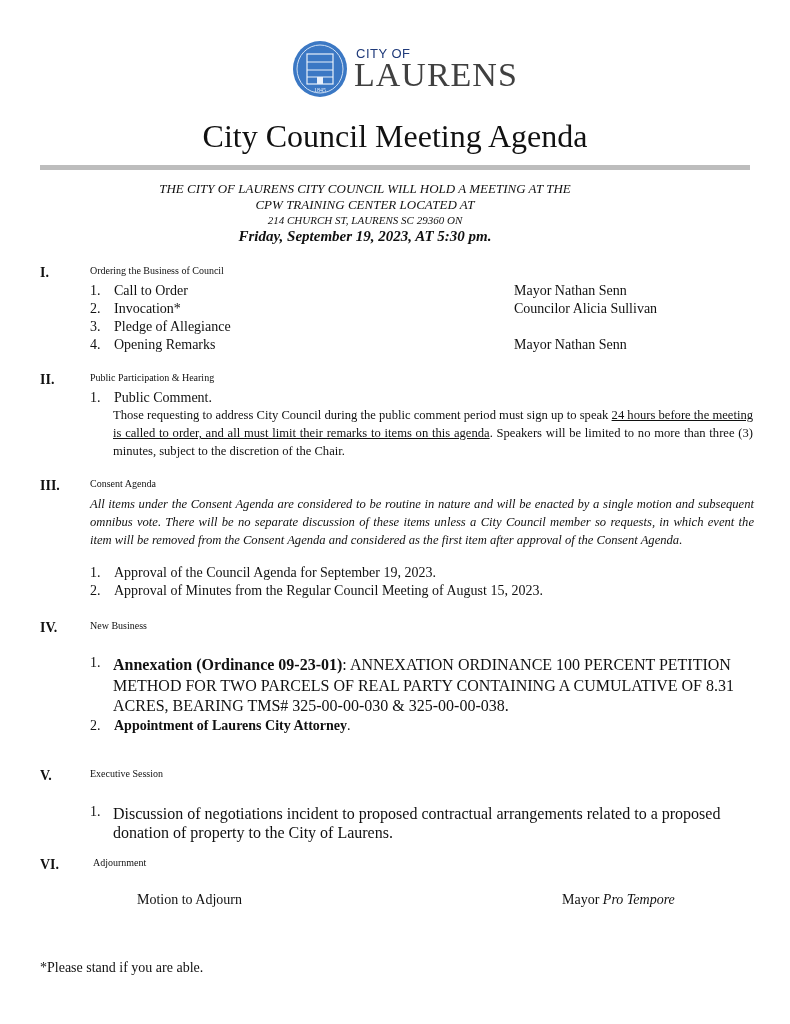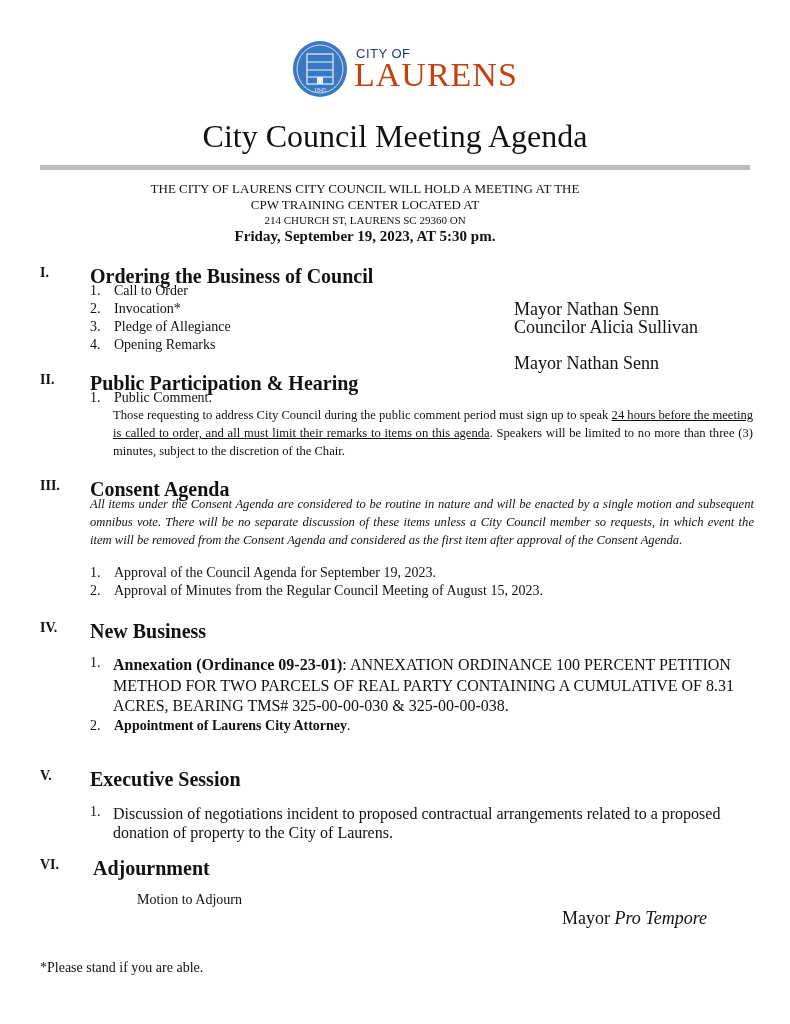--- a/index.html
+++ b/index.html
@@ -2,33 +2,33 @@
 <html><head>
 <meta charset="utf-8">
 <style>
   html, body { margin:0; padding:0; background:#ffffff; }
   body { width:790px; height:1024px; position:relative; overflow:hidden;
          font-family:"Liberation Serif","DejaVu Serif",serif; color:#111; }
   .abs { position:absolute; }
   .logo { left:292px; top:40px; width:210px; height:60px; }
   .seal { position:absolute; left:0; top:0; width:56px; height:58px; }
   .logo-small { position:absolute; left:64px; top:6px; font-size:13px; color:#1f3a7a; letter-spacing:0.5px; font-family:"Liberation Sans", sans-serif; }
-  .logo-big { position:absolute; left:62px; top:16px; font-size:34px; color:#c2410c; letter-spacing:1px; font-family:"Liberation Serif", serif; }
+  .logo-big { position:absolute; left:62px; top:16px; font-size:34px; color:#404040; letter-spacing:1px; font-family:"Liberation Serif", serif; }
   .title { left:0; width:790px; top:118px; text-align:center; font-size:32px; color:#111; }
   .rule { left:40px; width:710px; top:165px; height:5px; background:#bdbdbd; }
-  .center { left:0; width:730px; text-align:center; }
+  .center { left:0; width:730px; text-align:center;font-style:italic; }
   .sc1 { top:181px; font-size:13px; }
   .sc2 { top:197px; font-size:13px; }
   .sc3 { top:214px; font-size:11px;text-align:center; }
   .sc4 { top:228px; font-size:15px; font-weight:bold; }
   .roman { left:40px; font-weight:bold; font-size:14px; }
-  .sec-title { left:90px; font-weight:bold; font-size:20px; }
+  .sec-title { left:90px; font-weight:normal; font-size:10px; }
   .li { left:90px; font-size:14px;font-family:Liberation Serif, serif; }
   .li .num { display:inline-block; width:24px; }
-  .right { left:514px; font-size:18px;margin-top:16px; }
+  .right { left:514px; font-size:14px; }
   .para { left:113px; width:640px; font-size:12.6px; line-height:18px; text-align:justify; }
   .para2 { left:90px; width:664px; font-size:12.6px; font-style:italic; line-height:18px; text-align:justify; }
   .u { text-decoration:underline; }
   .body2 { left:113px; width:650px; font-size:16px; line-height:19px; }
   .footnote { left:40px; top:960px; font-size:14px; }
 </style>
 </head>
 <body>
 
 <div class="abs logo">

